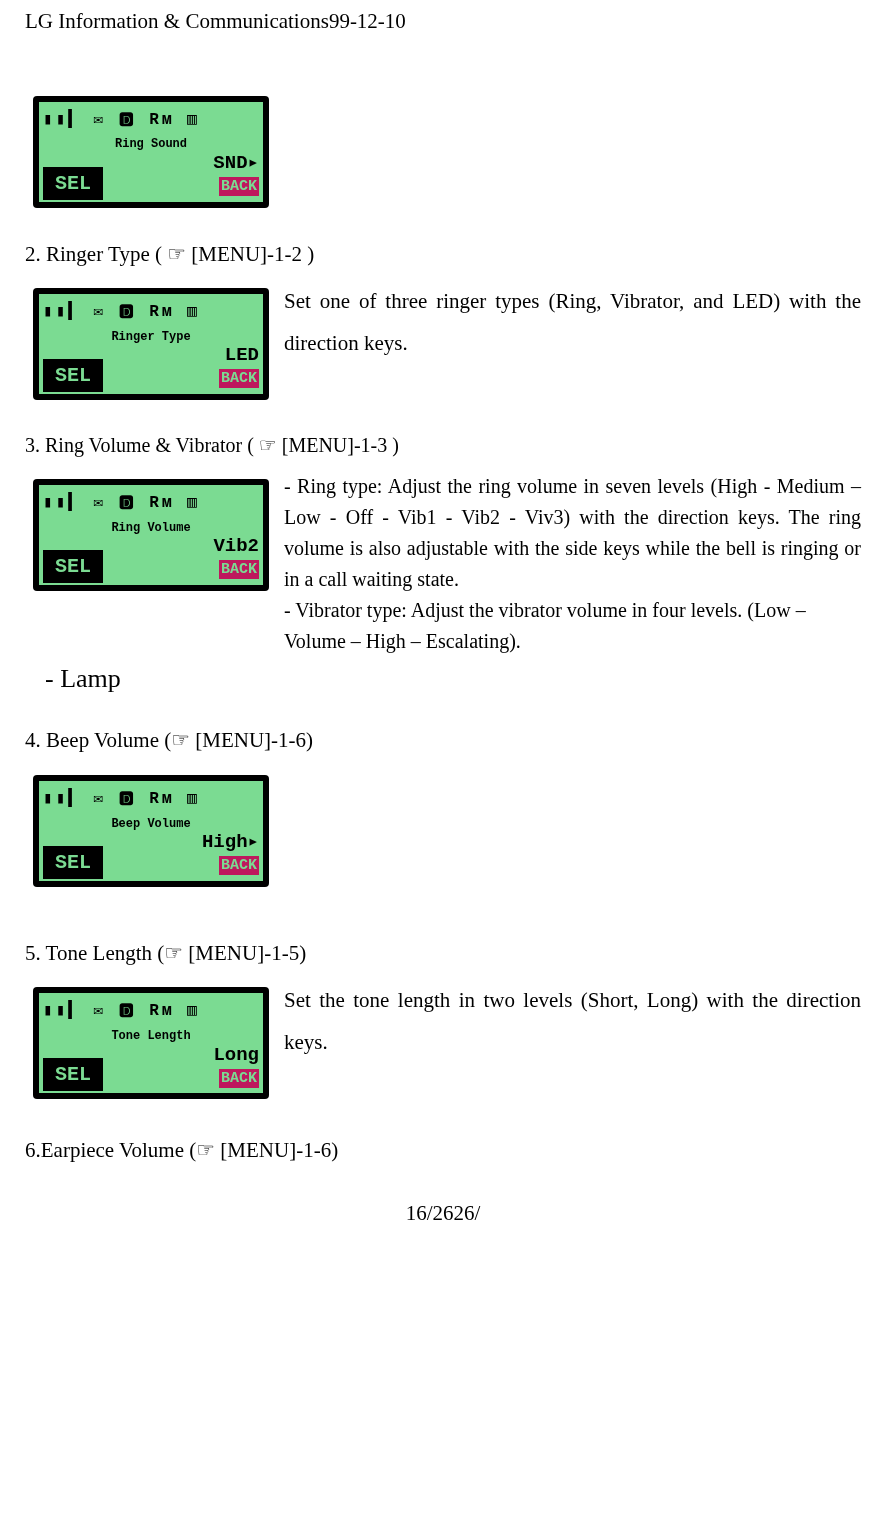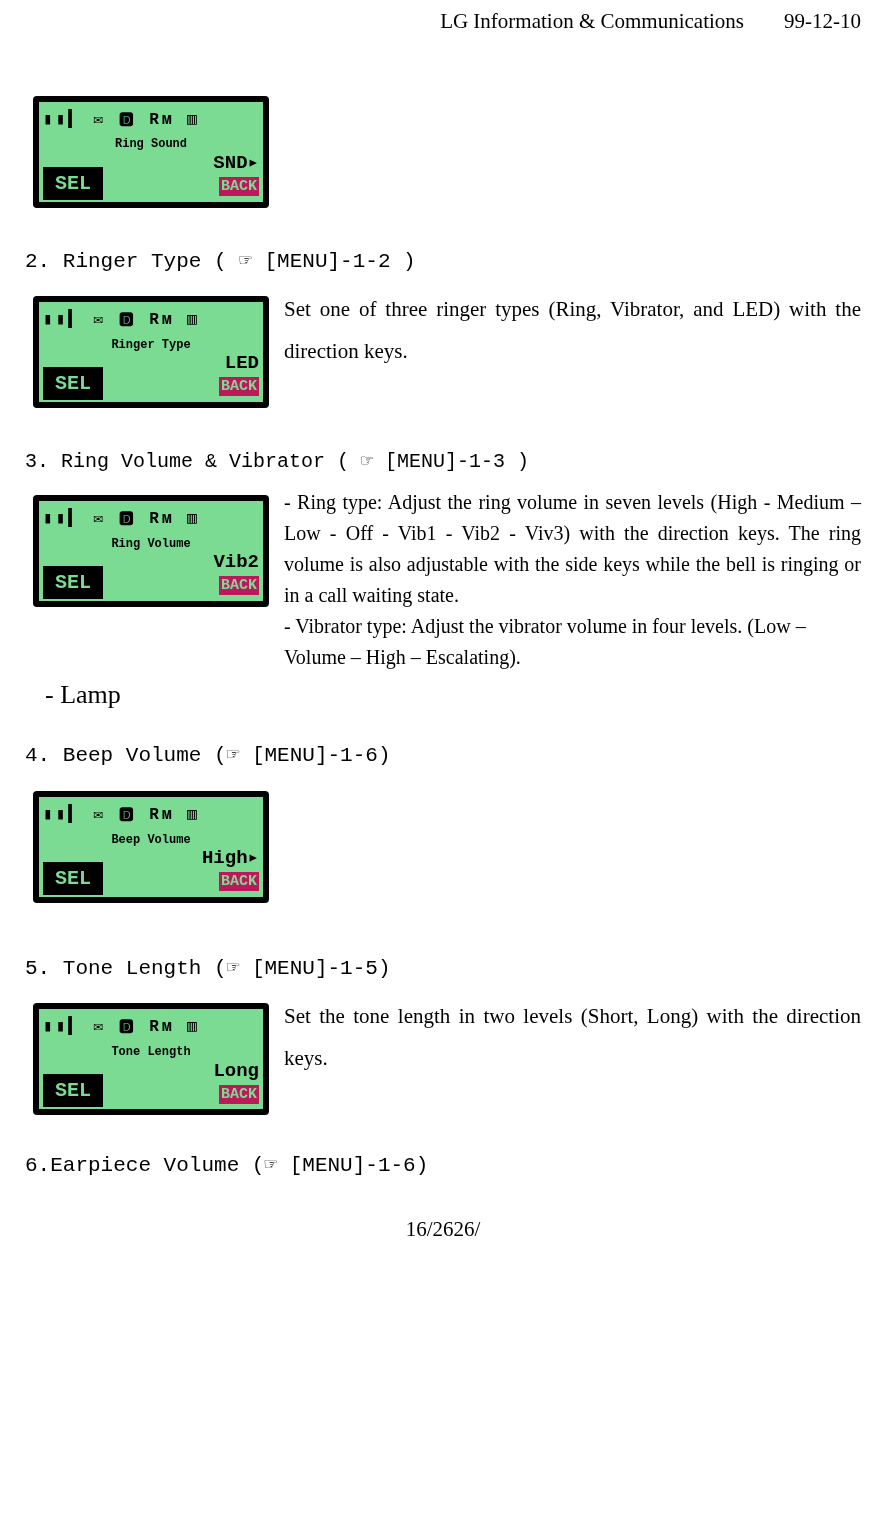--- a/index.html
+++ b/index.html
@@ -8,23 +8,22 @@
       font-size: 21px;
       width: 886px;
       margin: 0;
       padding: 0 25px 0 25px;
       box-sizing: border-box;
       color: #000;
       line-height: 1.55;
     }
     .header {
       display: flex;
-      justify-content: flex-end;
+      justify-content: flex-start;
       padding: 5px 0 50px 0;
-      gap: 40px;
     }
     .lcd {
       display: inline-block;
       background: #000;
       padding: 6px;
       border-radius: 4px;
       margin: 8px 0 20px 8px;
     }
     .lcd-inner {
       background: #7bdb92;
@@ -81,22 +80,21 @@
       display: flex;
       gap: 15px;
       align-items: flex-start;
     }
     .section-text {
       flex: 1;
       text-align: justify;
       line-height: 2;
     }
     .heading {
-      margin: 18px 0 10px 0;
-      font-family: Liberation Mono, monospace;
+      margin: 10px 0 10px 0;
     }
     .footer {
       text-align: center;
       margin-top: 30px;
     }
     .ring-vol-text { font-size: 20px; line-height: 1.55; }
     .lamp { font-size: 26px; margin-top:2px;margin-left:20px; }
   </style>
 </head>
 <body>

